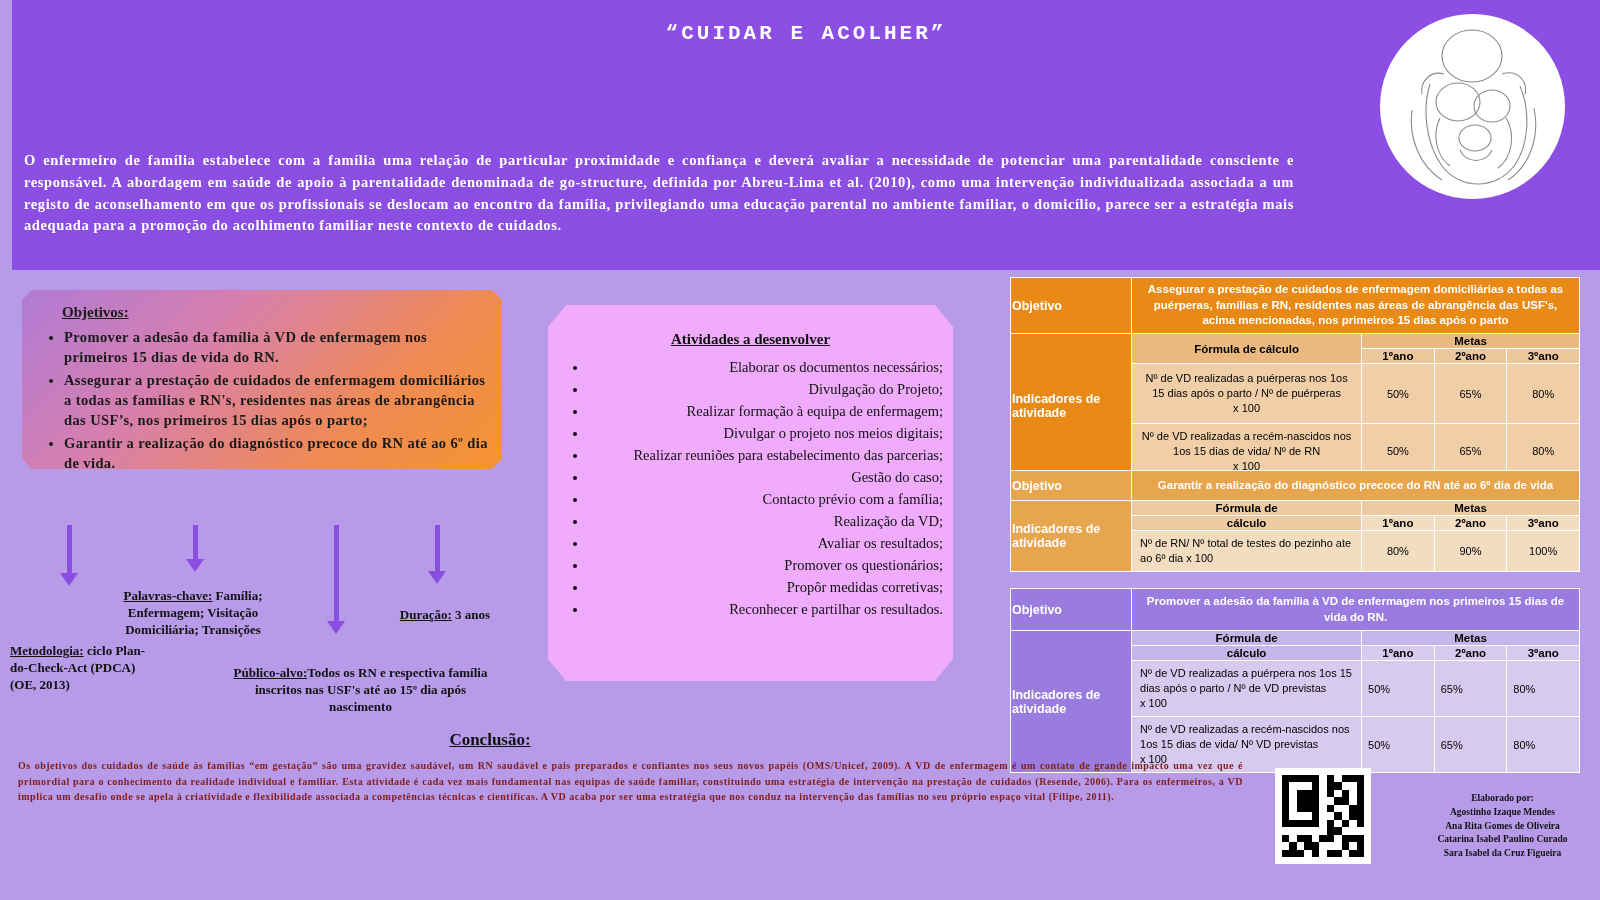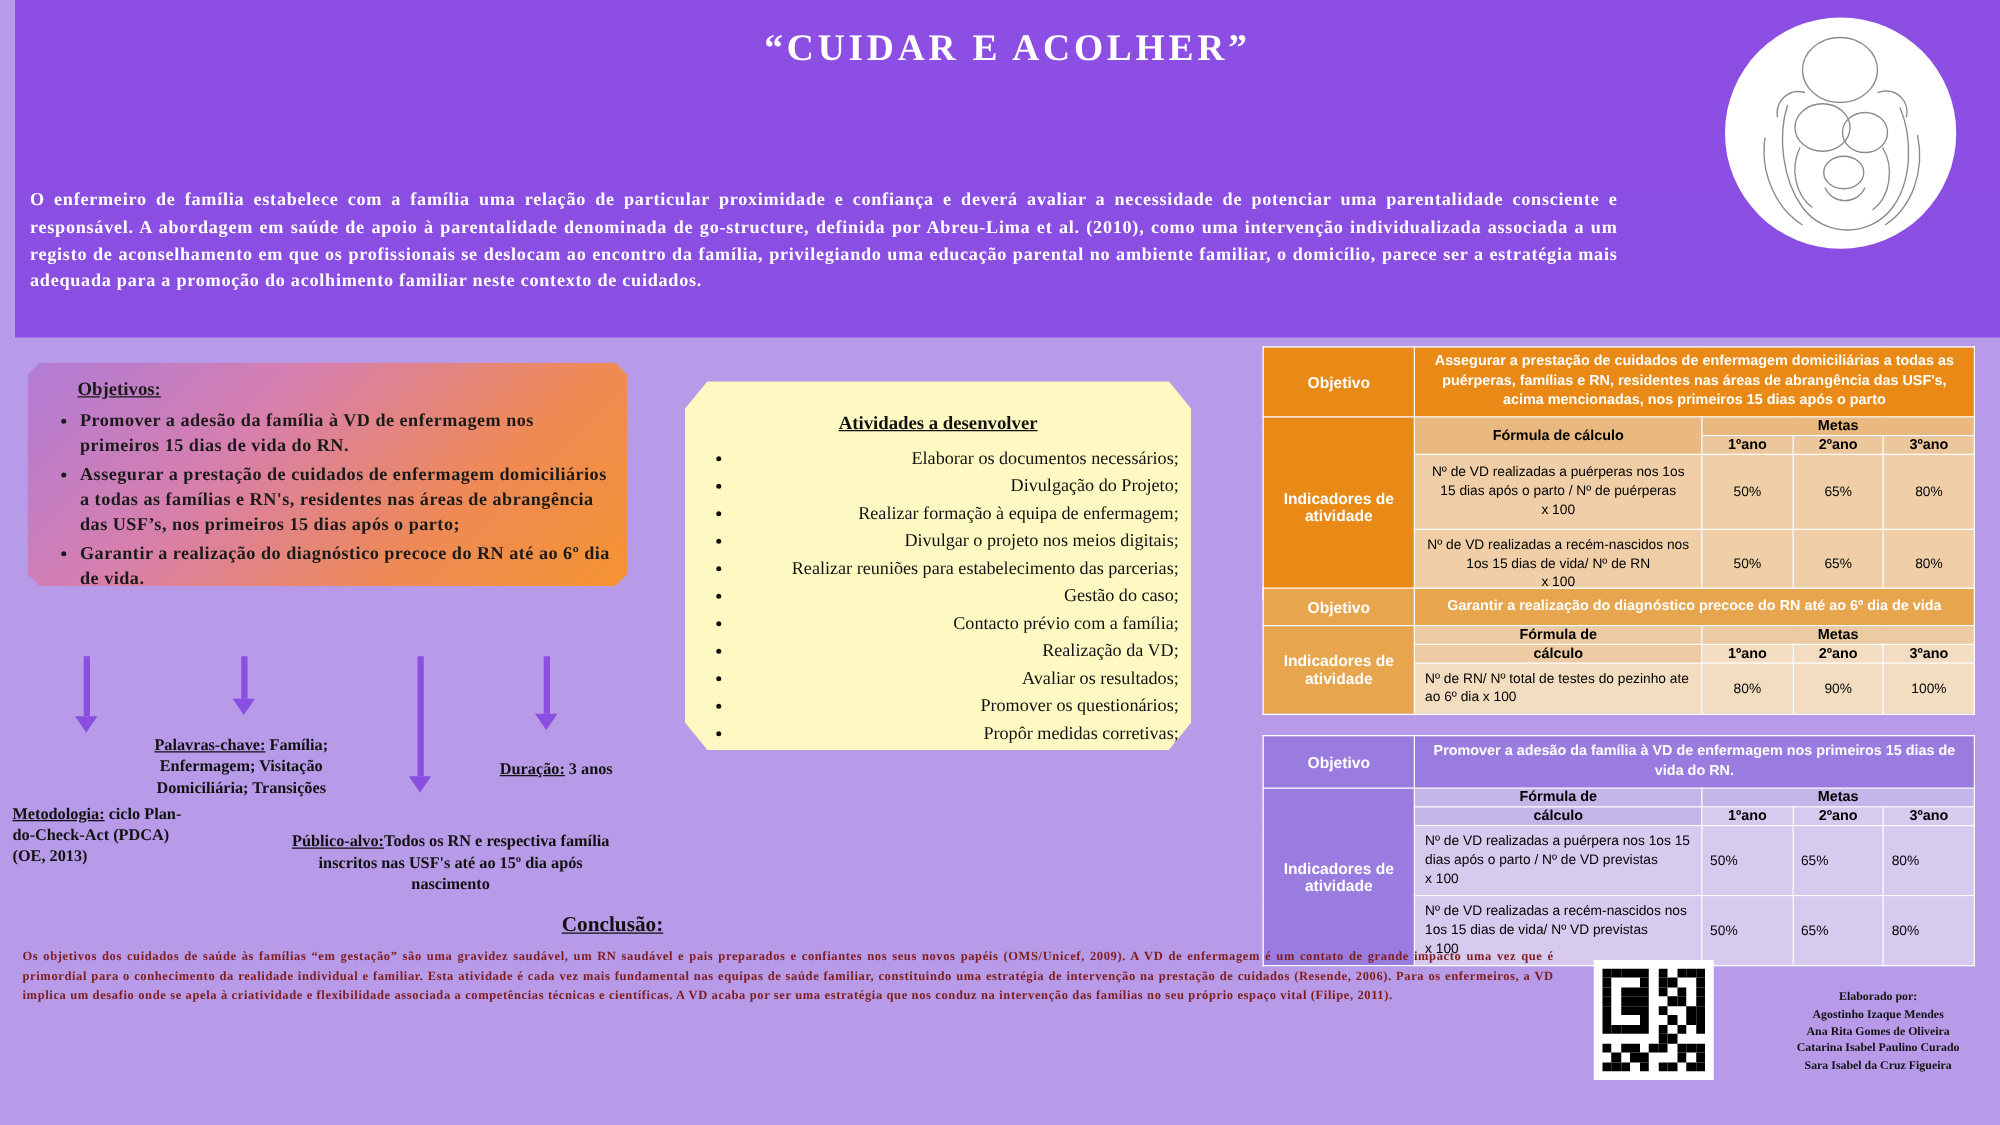--- a/index.html
+++ b/index.html
@@ -12,22 +12,23 @@
     position:relative;
   }
   
   .header {
     position:absolute; left:12px; top:0; width:1588px; height:270px;
     background:#8b4fe0;
     background:linear-gradient(180deg,#8c4ee3 0%, #8b4ee2 100%);
     color:#fff;
   }
   .title-main {
-    text-align:center; font-size:30px; letter-spacing:3px; font-weight:bold;
+    text-align:center; font-size:21px; letter-spacing:3px; font-weight:bold;
     padding-top:22px;
+    font-family:Liberation Mono, monospace;
   }
   .title-sub {
     text-align:center; font-size:21px; line-height:1.45; font-weight:normal;
     padding:4px 240px 0 240px;
   }
   .abstract {
     position:absolute; left:12px; top:150px; width:1270px;
     font-family:"Liberation Serif", serif;
     font-size:14.5px; font-weight:bold; letter-spacing:0.6px; line-height:1.5;
     text-align:justify;
@@ -56,35 +57,35 @@
   .arrow .head {
     width:0;height:0;margin:0 auto;
     border-left:9px solid transparent; border-right:9px solid transparent;
     border-top:13px solid #8a4ee0;
   }
   
   .caption { position:absolute; font-size:13px; line-height:1.3; color:#111; font-weight:bold; text-align:center;}
   .caption u { text-decoration:underline; }
   
   .atividades {
-    position:absolute; left:548px; top:305px; width:405px; height:295px;
-    background:#fef9c3;
+    position:absolute; left:548px; top:305px; width:405px; height:376px;
+    background:#f0abfc;
     clip-path: polygon(0 22px, 18px 0, calc(100% - 18px) 0, 100% 22px, 100% calc(100% - 22px), calc(100% - 18px) 100%, 18px 100%, 0 calc(100% - 22px));
     color:#111;
     padding:26px 10px 10px 10px;
     font-size:14.5px;
   }
   .atividades h3 { margin:0 0 8px 0; text-align:center; font-size:15px; text-decoration:underline; }
   .atividades ul { margin:0; padding-left:30px; }
   .atividades li { text-align:right; line-height:1.52; list-style-position:outside;}
   
   .tblwrap { position:absolute; }
   table.ind { border-collapse:collapse; font-family:"Liberation Sans", sans-serif; width:100%; }
   table.ind td { border:1px solid #fff; vertical-align:middle; }
-  .cellLabel { font-weight:bold; text-align:center; font-size:12.5px; color:#fff; }
+  .cellLabel { font-weight:bold; text-align:left; font-size:12.5px; color:#fff; }
   .cellObjHead { font-weight:bold; text-align:center; font-size:11.5px; color:#fff; padding:4px 8px; line-height:1.35;}
   .cellFormula { font-size:11px; text-align:left; padding:5px 8px; line-height:1.35;}
   .cellMeta { font-size:11px; text-align:center; }
   .metaHdr { font-size:11.5px; text-align:center; font-weight:bold; }
   
   .t1 .lbl { background:#e88a15; }
   .t1 .obj { background:#e88a15; }
   .t1 .lgt { background:#f0cfa8; }
   .t1 .lgt2 { background:#ecc79c; }
   .t1 .mid { background:#e9b97f; }

